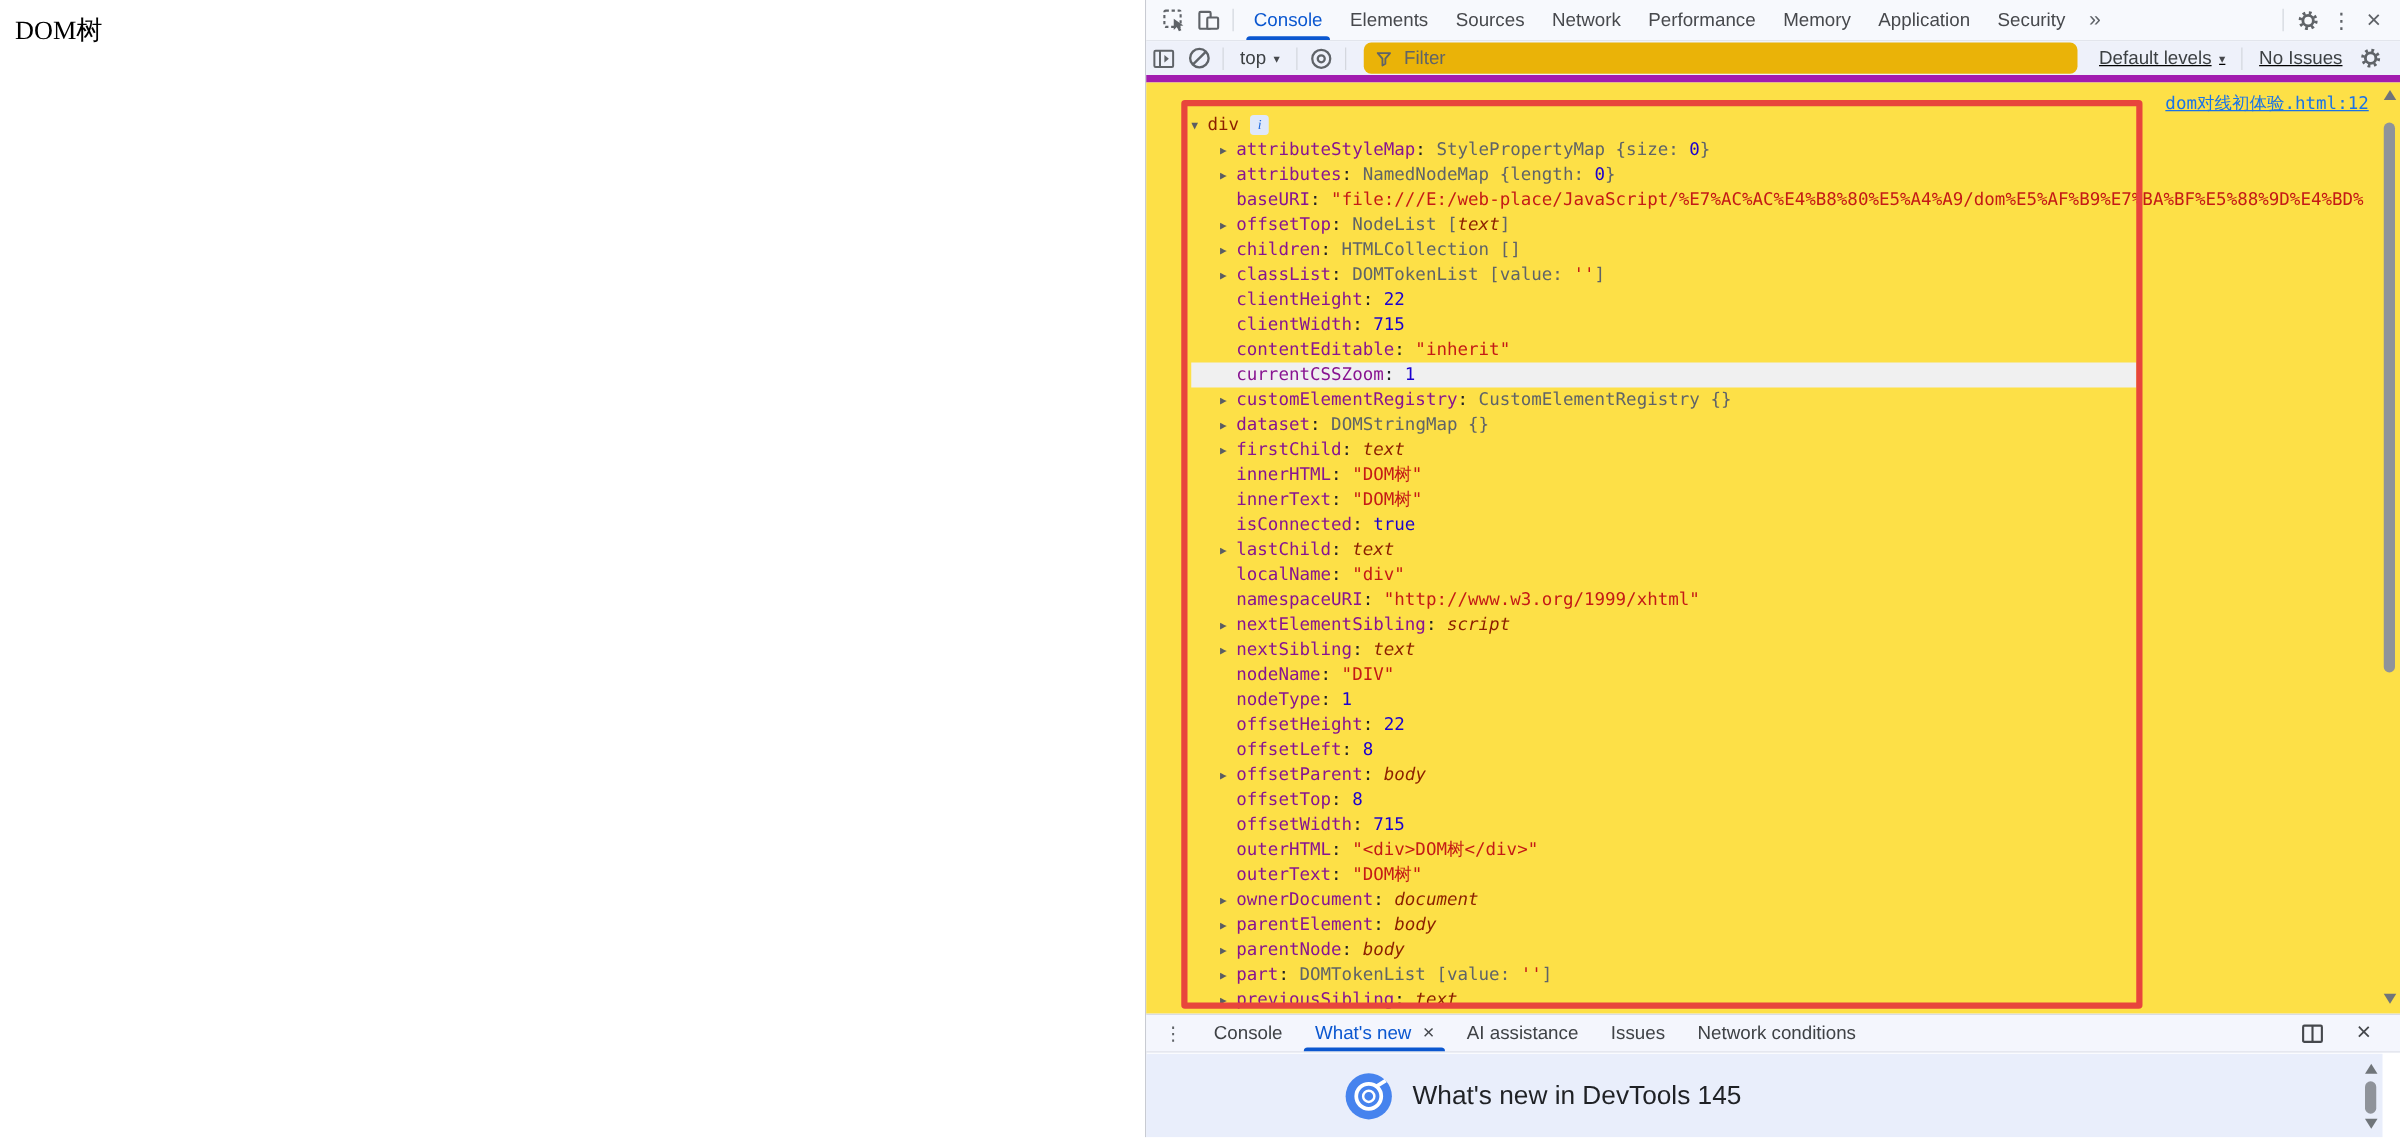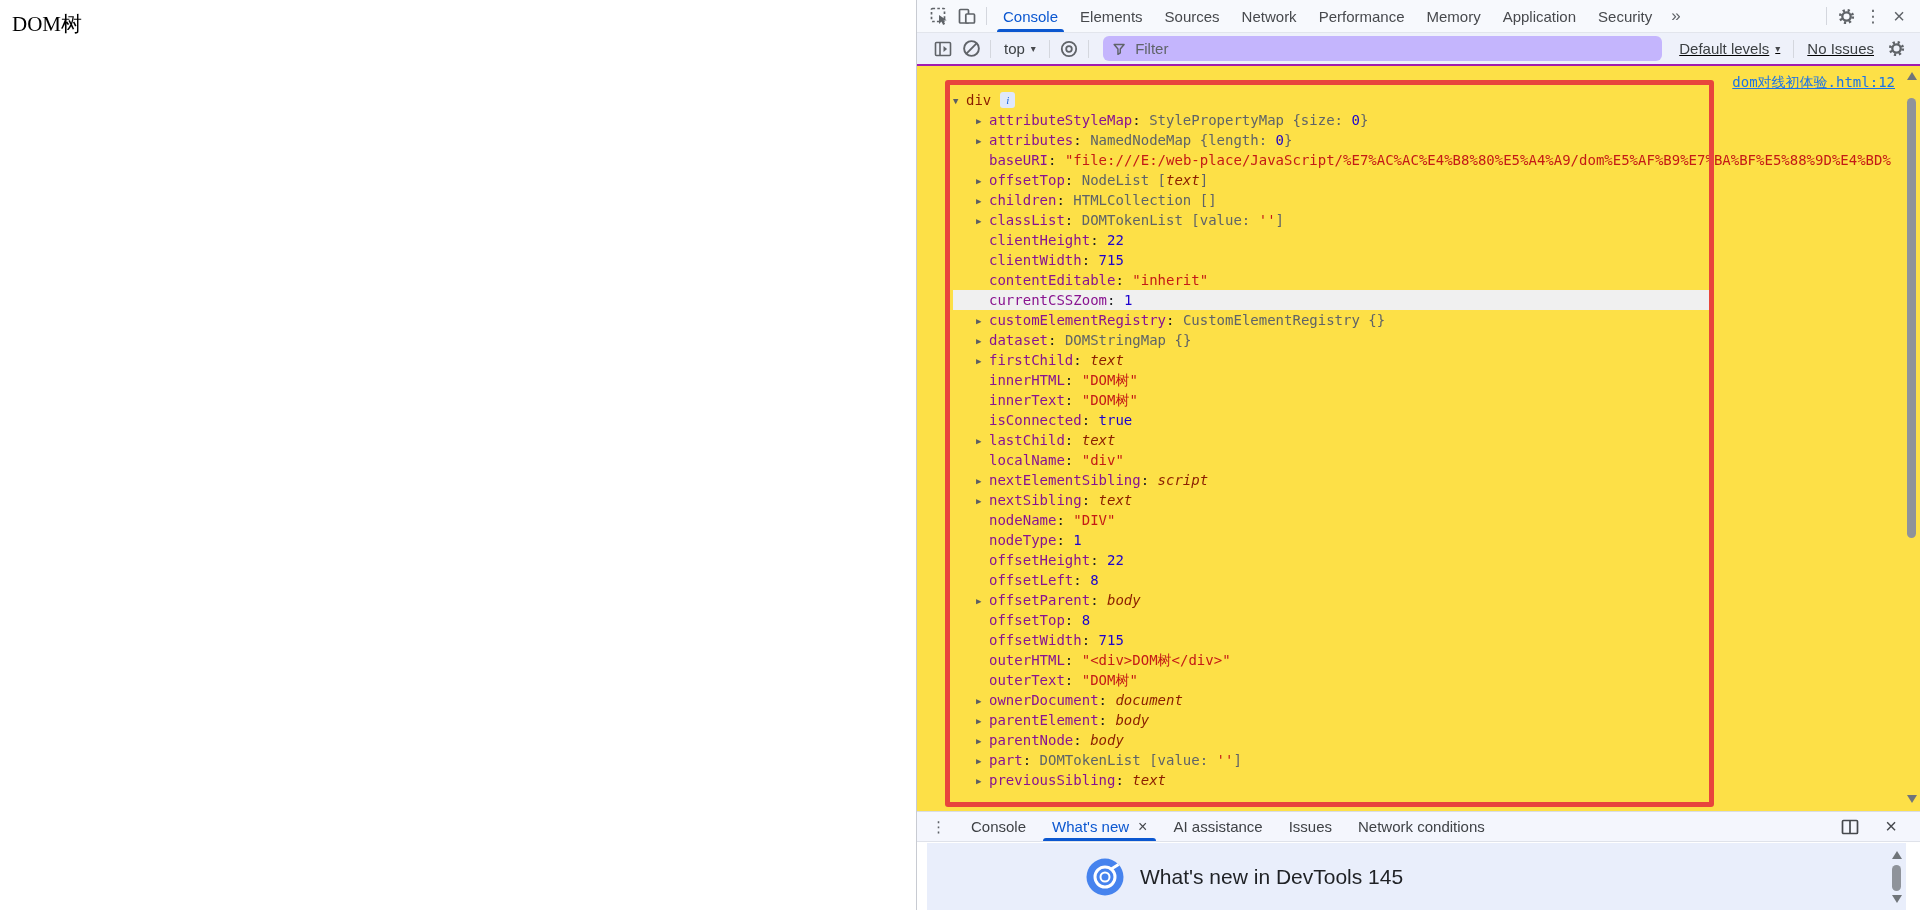--- a/index.html
+++ b/index.html
@@ -17,24 +17,24 @@
   .tabs { display:flex; height:100%; }
   .dt-tab { padding:0 11px; display:flex; align-items:center; font-size:15px; color:#47494d; position:relative; cursor:pointer; white-space:nowrap; }
   .dt-tab.active { color:var(--accent); }
   .dt-tab.active::after { content:""; position:absolute; left:5px; right:5px; bottom:0; height:3px; background:var(--accent); border-radius:3px 3px 0 0; }
   .more-tabs { font-size:17px; color:#5f6368; padding:0 8px; cursor:pointer; }
   .r1-right { margin-left:auto; display:flex; align-items:center; padding-right:8px; }
   .glyph-btn { font-size:17px; color:#5f6368; width:26px; text-align:center; cursor:pointer; }
   .close-glyph { font-size:20px; }
 
   
-  .row2 { position:absolute; left:0; top:33px; right:0; height:33px; background:#eef1fa; border-bottom:2px solid #a21caf; display:flex; align-items:center; padding-left:12px; }
+  .row2 { position:absolute; left:0; top:33px; right:0; height:33px; background:#eef1fa; border-bottom:6px solid #a21caf; display:flex; align-items:center; padding-left:0; }
   .sel { display:flex; align-items:center; gap:6px; font-size:15px; color:#3c4043; padding:0 8px; cursor:pointer; white-space:nowrap; }
   .dd-arrow { font-size:10px; color:#47494d; }
-  .filter-pill { flex:1; height:25px; background:#c4b5fd; border-radius:6px; margin:0 9px; display:flex; align-items:center; padding:0 8px; gap:8px; }
+  .filter-pill { flex:1; height:25px; background:#eab308; border-radius:6px; margin:0 9px; display:flex; align-items:center; padding:0 8px; gap:8px; }
   .filter-pill input { border:none; outline:none; background:transparent; font-size:15px; color:#202124; width:100%; font-family:"Liberation Sans",sans-serif; }
   .filter-pill input::placeholder { color:#5f6368; }
   .row2-right { display:flex; align-items:center; padding-right:10px;text-decoration:underline; }
 
   
   .console { position:absolute; left:0; top:66px; width:1004px; height:745px; background:#fde047; overflow:hidden; }
   .src-link { position:absolute; top:8px; right:26px; font-family:"DejaVu Sans Mono", monospace; font-size:14px; color:#1a73e8; text-decoration:underline; cursor:pointer; z-index:2; white-space:nowrap; }
   .tree { position:absolute; left:36px; top:24px; width:943px; font-family:"DejaVu Sans Mono", monospace; font-size:14px; white-space:nowrap; overflow:hidden; z-index:1; }
   .t-row { height:20px; line-height:20px; position:relative; padding-left:36px; }
   .t-row.lvl0 { padding-left:13px; }
@@ -59,21 +59,21 @@
   .sb-thumb { position:absolute; left:2px; width:9px; background:#8f939a; border-radius:5px; cursor:pointer; }
 
   
   .drawer-bar { position:absolute; left:0; top:811px; right:0; height:31px; background:#f4f6fd; border-top:1px solid #d9dce3; border-bottom:1px solid #dfe2ea; display:flex; align-items:center; }
   .drawer-kebab { font-size:15px; color:#5f6368; padding:0 12px 0 14px; cursor:pointer; }
   .d-tab { padding:0 13px; font-size:15px; color:#3f4246; height:100%; display:flex; align-items:center; gap:9px; position:relative; cursor:pointer; white-space:nowrap; }
   .d-tab.active { color:var(--accent); }
   .d-tab.active::after { content:""; position:absolute; left:4px; right:4px; bottom:0; height:3px; background:var(--accent); border-radius:3px 3px 0 0; }
   .d-close { font-size:16px; color:#45484d; cursor:pointer; }
   .d-right { margin-left:auto; display:flex; align-items:center; gap:14px; padding-right:16px; }
-  .drawer-content { position:absolute; left:0; top:843px; right:14px; height:67px; background:#e9eefb;margin-left:10px; }
+  .drawer-content { position:absolute; left:0; top:843px; right:14px; height:67px; background:#e9eefb; }
   .wn-group { position:absolute; left:159px; top:0; height:67px; display:flex; align-items:center; gap:16px; }
   .wn-title { font-size:21px; color:#1f2125; }
 </style>
 </head>
 <body>
 
 <div class="screen">
 
   <div class="page-heading">DOM树</div>
 
@@ -183,20 +183,21 @@
           <div class="t-row"><span class="pname">contentEditable</span><span class="colon">: </span><span class="p-str">"inherit"</span></div>
           <div class="t-row hl"><span class="pname">currentCSSZoom</span><span class="colon">: </span><span class="p-num">1</span></div>
           <div class="t-row"><span class="tri">▶</span><span class="pname">customElementRegistry</span><span class="colon">: </span><span class="p-cls">CustomElementRegistry {}</span></div>
           <div class="t-row"><span class="tri">▶</span><span class="pname">dataset</span><span class="colon">: </span><span class="p-cls">DOMStringMap {}</span></div>
           <div class="t-row"><span class="tri">▶</span><span class="pname">firstChild</span><span class="colon">: </span><span class="p-node">text</span></div>
           <div class="t-row"><span class="pname">innerHTML</span><span class="colon">: </span><span class="p-str">"DOM树"</span></div>
           <div class="t-row"><span class="pname">innerText</span><span class="colon">: </span><span class="p-str">"DOM树"</span></div>
           <div class="t-row"><span class="pname">isConnected</span><span class="colon">: </span><span class="p-num">true</span></div>
           <div class="t-row"><span class="tri">▶</span><span class="pname">lastChild</span><span class="colon">: </span><span class="p-node">text</span></div>
           <div class="t-row"><span class="pname">localName</span><span class="colon">: </span><span class="p-str">"div"</span></div>
+          <div class="t-row"><span class="pname">namespaceURI</span><span class="colon">: </span><span class="p-str">"http://www.w3.org/1999/xhtml"</span></div>
           <div class="t-row"><span class="tri">▶</span><span class="pname">nextElementSibling</span><span class="colon">: </span><span class="p-node">script</span></div>
           <div class="t-row"><span class="tri">▶</span><span class="pname">nextSibling</span><span class="colon">: </span><span class="p-node">text</span></div>
           <div class="t-row"><span class="pname">nodeName</span><span class="colon">: </span><span class="p-str">"DIV"</span></div>
           <div class="t-row"><span class="pname">nodeType</span><span class="colon">: </span><span class="p-num">1</span></div>
           <div class="t-row"><span class="pname">offsetHeight</span><span class="colon">: </span><span class="p-num">22</span></div>
           <div class="t-row"><span class="pname">offsetLeft</span><span class="colon">: </span><span class="p-num">8</span></div>
           <div class="t-row"><span class="tri">▶</span><span class="pname">offsetParent</span><span class="colon">: </span><span class="p-node">body</span></div>
           <div class="t-row"><span class="pname">offsetTop</span><span class="colon">: </span><span class="p-num">8</span></div>
           <div class="t-row"><span class="pname">offsetWidth</span><span class="colon">: </span><span class="p-num">715</span></div>
           <div class="t-row"><span class="pname">outerHTML</span><span class="colon">: </span><span class="p-str">"&lt;div&gt;DOM树&lt;/div&gt;"</span></div>

